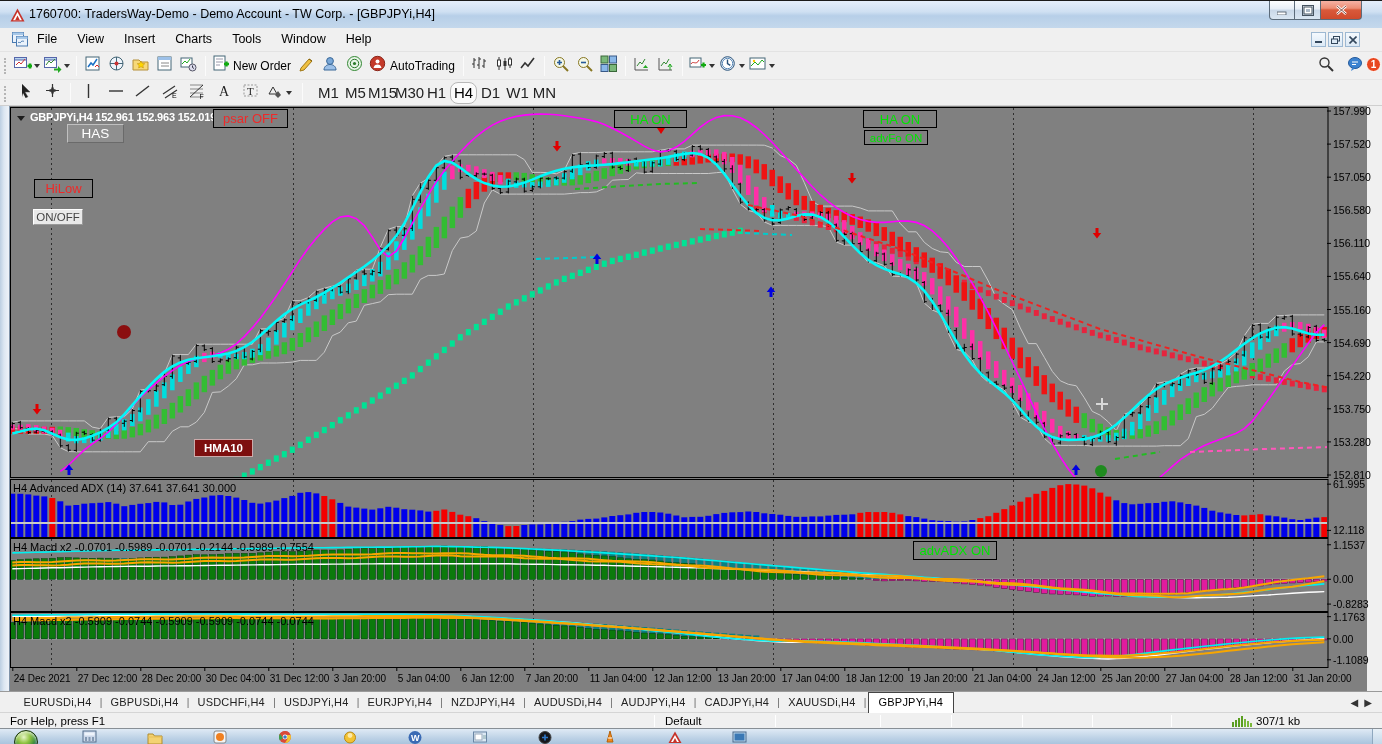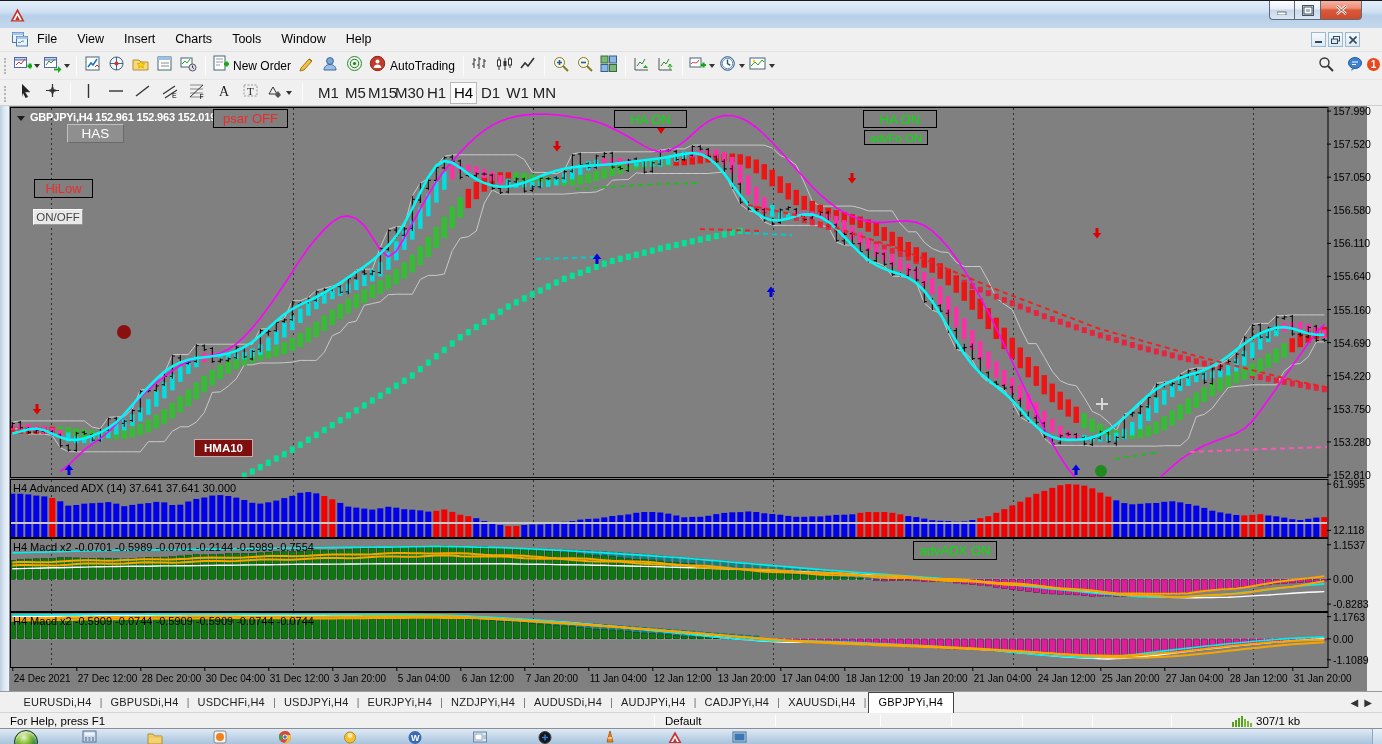--- a/index.html
+++ b/index.html
@@ -46,21 +46,21 @@
 .tb-row { position:absolute; left:12px; top:0; height:100%; display:flex; align-items:center; }
 .tb-btn { height:24px; min-width:24px; padding:0 2px; display:flex; align-items:center;
   justify-content:center; border-radius:2px; position:relative; }
 .tb-btn .lbl { font-size:12px; color:#000; margin-left:3px; margin-right:2px; }
 .tb-sep { width:1px; height:20px; background:#d8d8d8; border-right:1px solid #fbfbfb; margin:0 4px; }
 .tb-caret { width:0; height:0; border-left:3.5px solid transparent; border-right:3.5px solid transparent;
   border-top:4px solid #333; margin-left:2px; }
 .tb-right { position:absolute; right:14px; top:0; height:100%; display:flex; align-items:center; gap:6px; }
 .tf-btn { height:22px; width:27px; display:flex; align-items:center; justify-content:center;
   font-size:15px; color:#222; border:1px solid transparent; }
-.tf-btn.active { background:#fbfbfb; border:1px solid #b8b8b8; border-radius:0; color:#000; }
+.tf-btn.active { background:#fbfbfb; border:1px solid #b8b8b8; border-radius:8px; color:#000; }
 .badge { position:absolute; right:-13px; top:3px; background:#e8471f; color:#fff; font-size:10px;
   font-weight:bold; border-radius:50%; width:15px; height:15px; display:flex; align-items:center;
   justify-content:center; border:1px solid #fff; }
 
 
 #chart-region { position:absolute; left:0; top:106px; width:1382px; height:585px; background:#f0f0f0; }
 #mdi-left { position:absolute; left:0; top:0; width:10px; height:585px;
   background:linear-gradient(90deg,#bccfe2,#dce7f2 45%,#eef3f9); border-right:1px solid #7f93a8; }
 #mdi-right { position:absolute; left:1372px; top:0; width:10px; height:585px; background:#f0f0f0; }
 #chart-svg { position:absolute; left:0; top:0; }
@@ -116,20 +116,21 @@
 <div id="stage">
 
   <div class="titlebar">
     <span class="app-icon">
       <svg width="15" height="14">
           <path d="M7.5 0.5L14.5 13.5H0.5z" fill="#c6332a"></path>
           <path d="M7.5 4l4.4 8.2H3.1z" fill="#fff"></path>
           <path d="M7.5 7.4l2.4 4.8H5.1z" fill="#c6332a"></path>
         </svg>
     </span>
+    <span class="title-text">1760700: TradersWay-Demo - Demo Account - TW Corp. - [GBPJPYi,H4]</span>
     <div class="winbtns">
       <div class="winbtn min">
         <svg width="10" height="9">
             <rect x="0" y="6" width="9" height="3" fill="#fff" stroke="#45525f" stroke-width="0.8"></rect>
           </svg>
       </div>
       <div class="winbtn max">
         <svg width="12" height="11">
             <rect x="0.5" y="0.5" width="11" height="10" fill="none" stroke="#45525f" stroke-width="1"></rect>
             <rect x="2" y="2" width="8" height="7" fill="#fff" stroke="#45525f"></rect>

